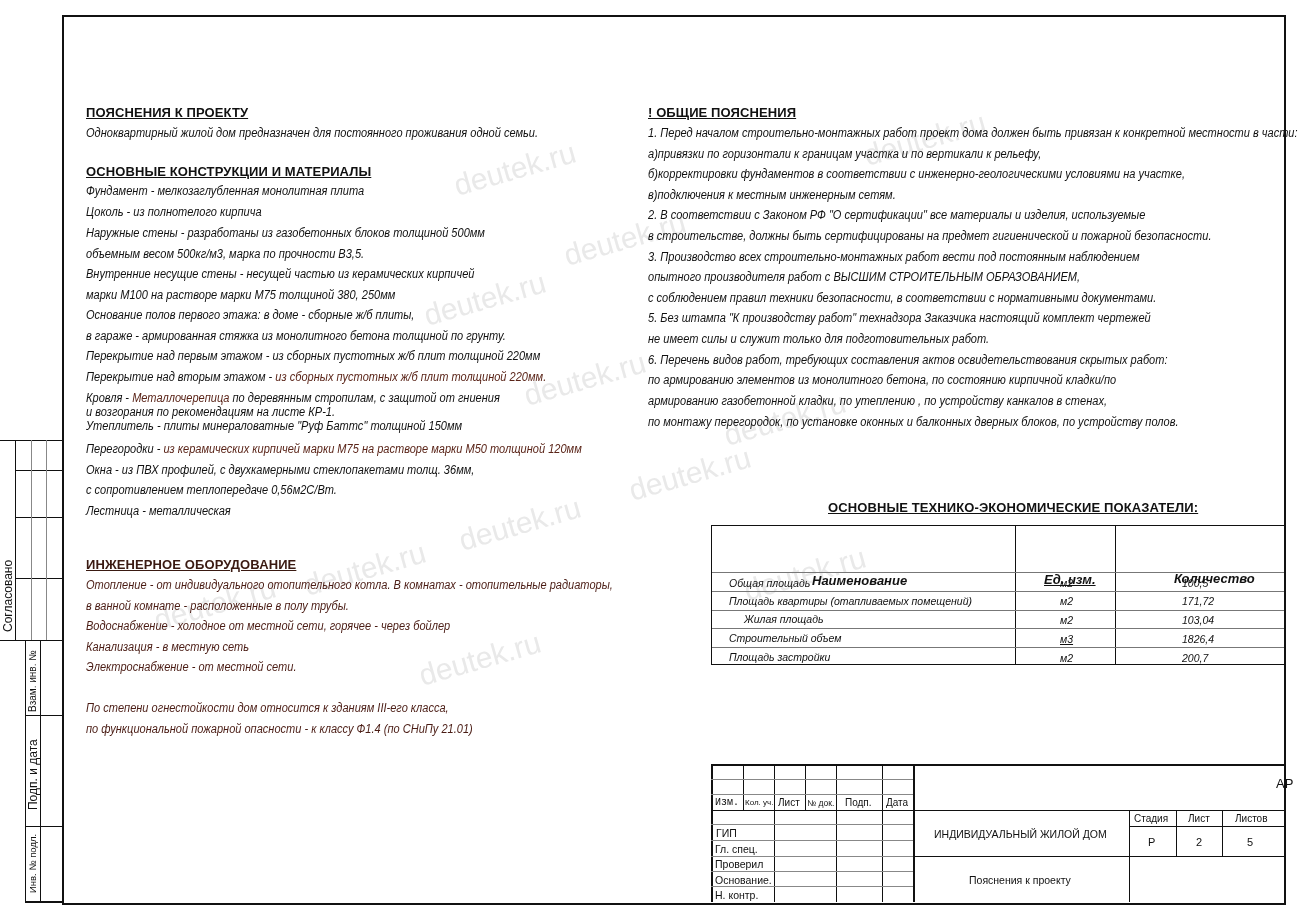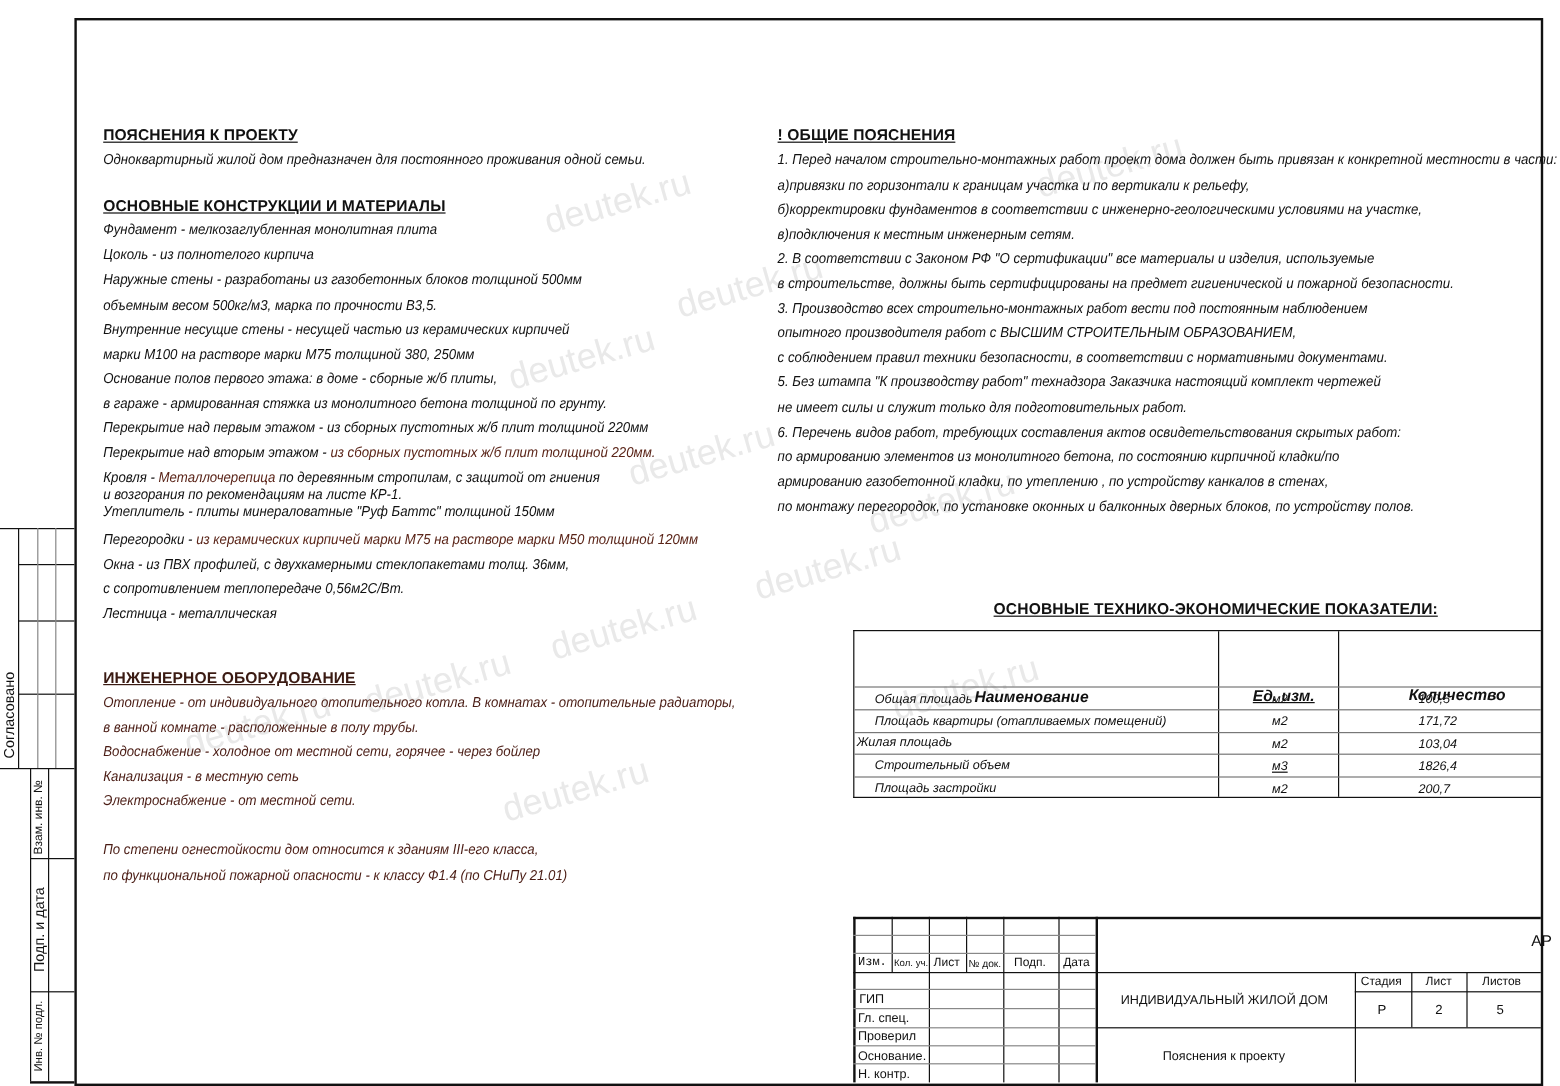--- a/index.html
+++ b/index.html
@@ -111,21 +111,21 @@
   <div class="hdr" style="left:462px;top:15px;">Количество</div>
 
   <div class="cell" style="left:17px;top:51px;">Общая площадь</div>
   <div class="cell" style="left:348px;top:51px;">м2</div>
   <div class="cell" style="left:470px;top:51px;">100,5</div>
 
   <div class="cell" style="left:17px;top:69px;">Площадь квартиры (отапливаемых помещений)</div>
   <div class="cell" style="left:348px;top:69px;">м2</div>
   <div class="cell" style="left:470px;top:69px;">171,72</div>
 
-  <div class="cell" style="left:2px;top:87px;">Жилая площадь</div>
+  <div class="cell" style="left:32px;top:87px;">Жилая площадь</div>
   <div class="cell" style="left:348px;top:88px;">м2</div>
   <div class="cell" style="left:470px;top:88px;">103,04</div>
 
   <div class="cell" style="left:17px;top:106px;">Строительный объем</div>
   <div class="cell" style="left:348px;top:107px;text-decoration:underline;">м3</div>
   <div class="cell" style="left:470px;top:107px;">1826,4</div>
 
   <div class="cell" style="left:17px;top:125px;">Площадь застройки</div>
   <div class="cell" style="left:348px;top:126px;">м2</div>
   <div class="cell" style="left:470px;top:126px;">200,7</div>

